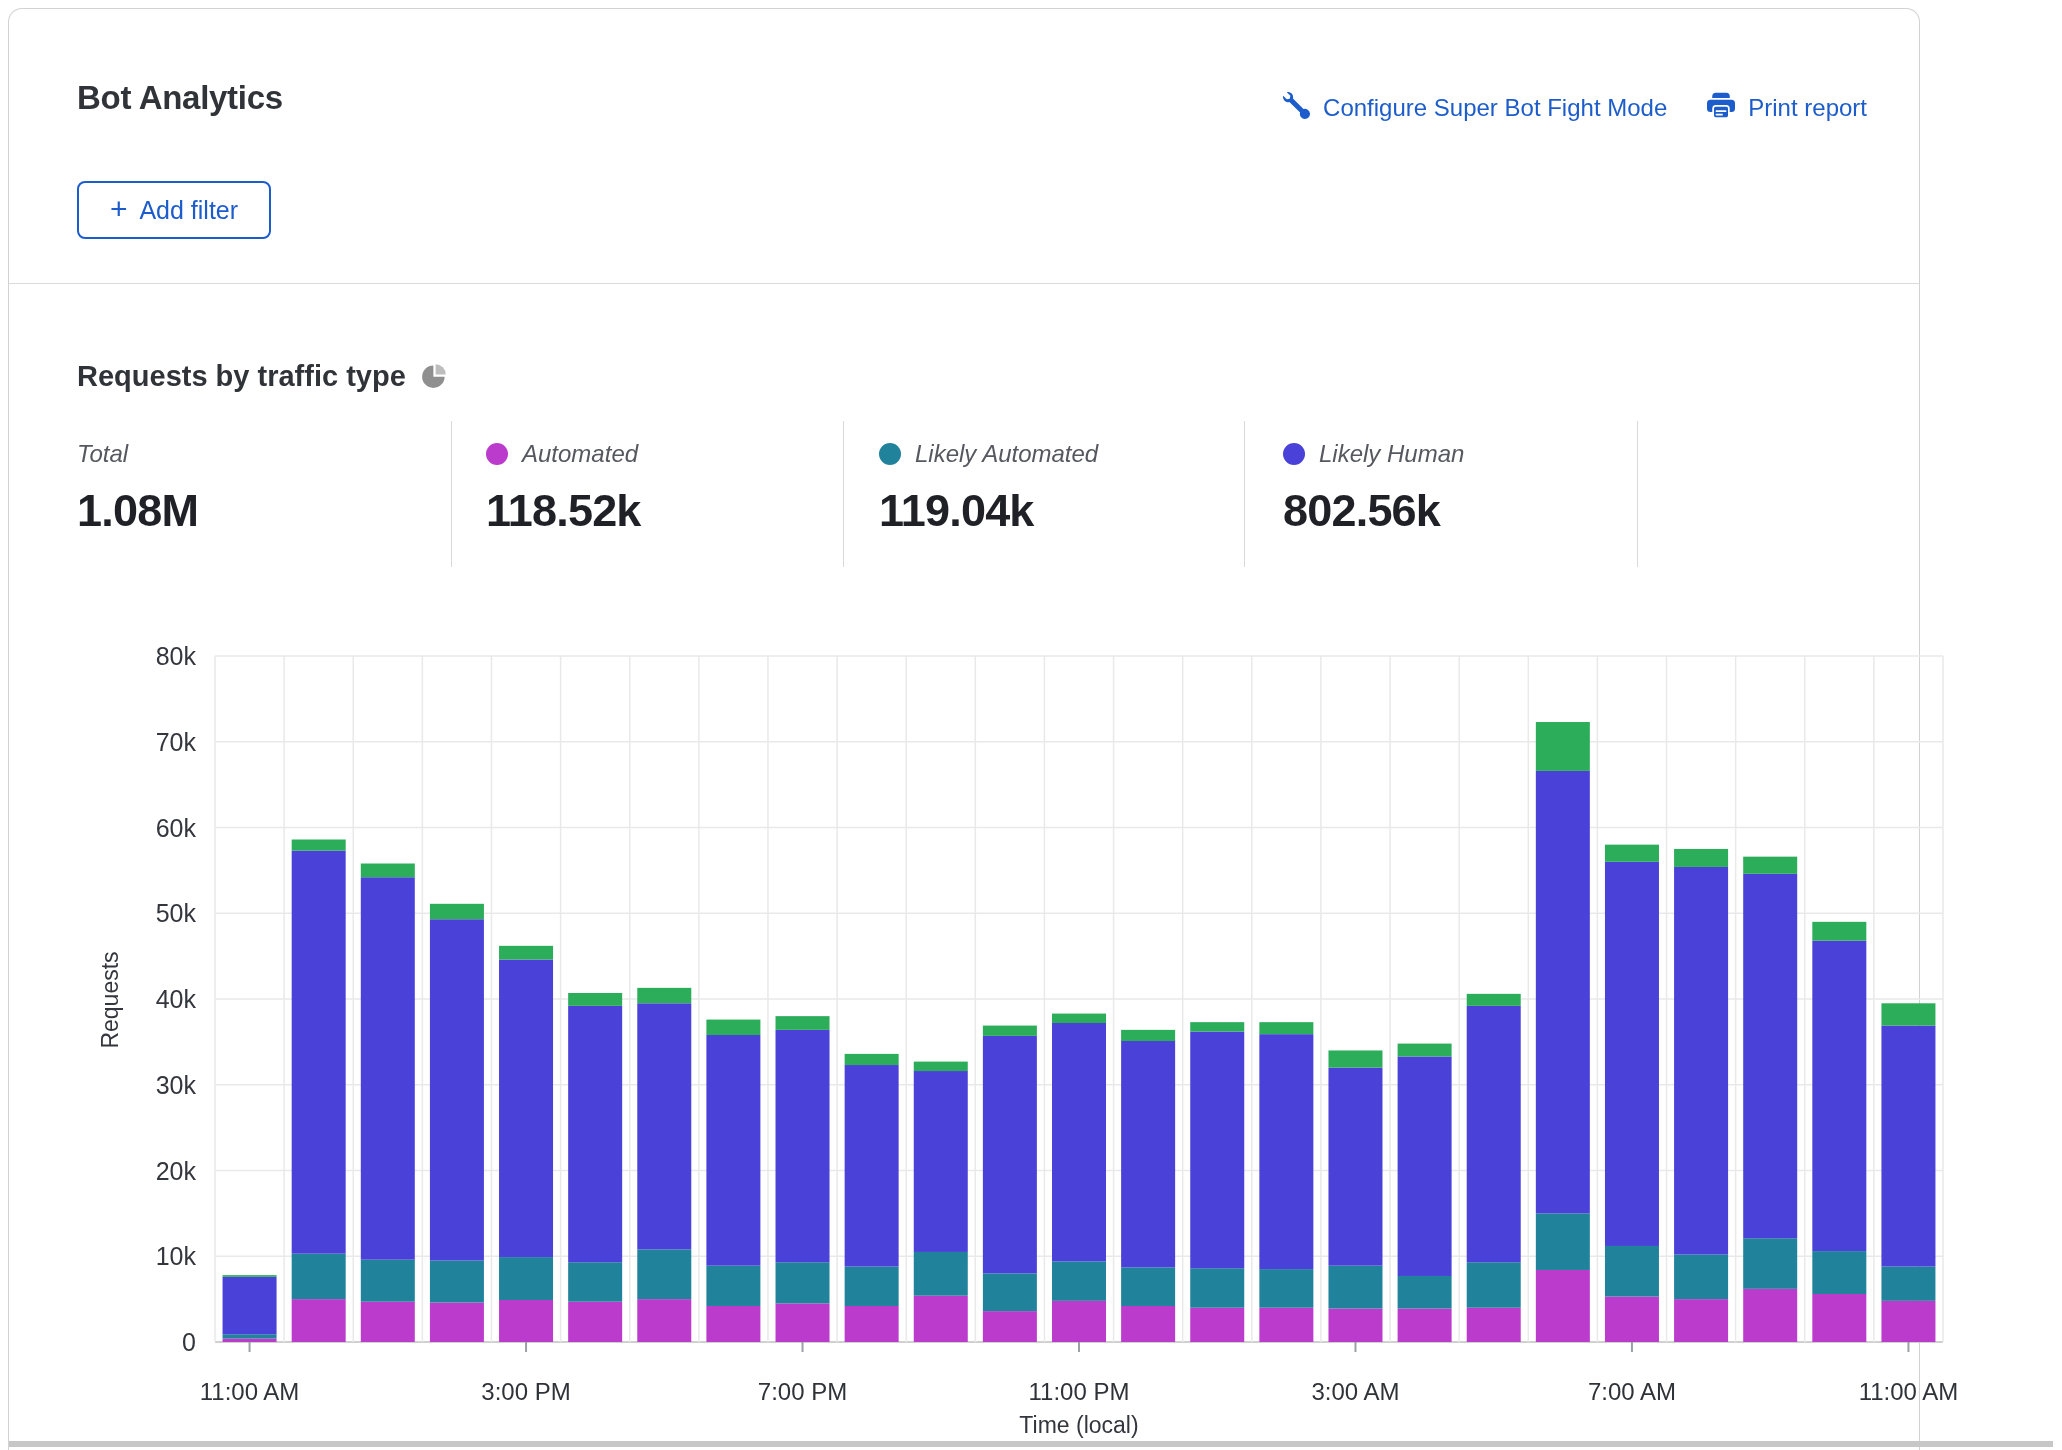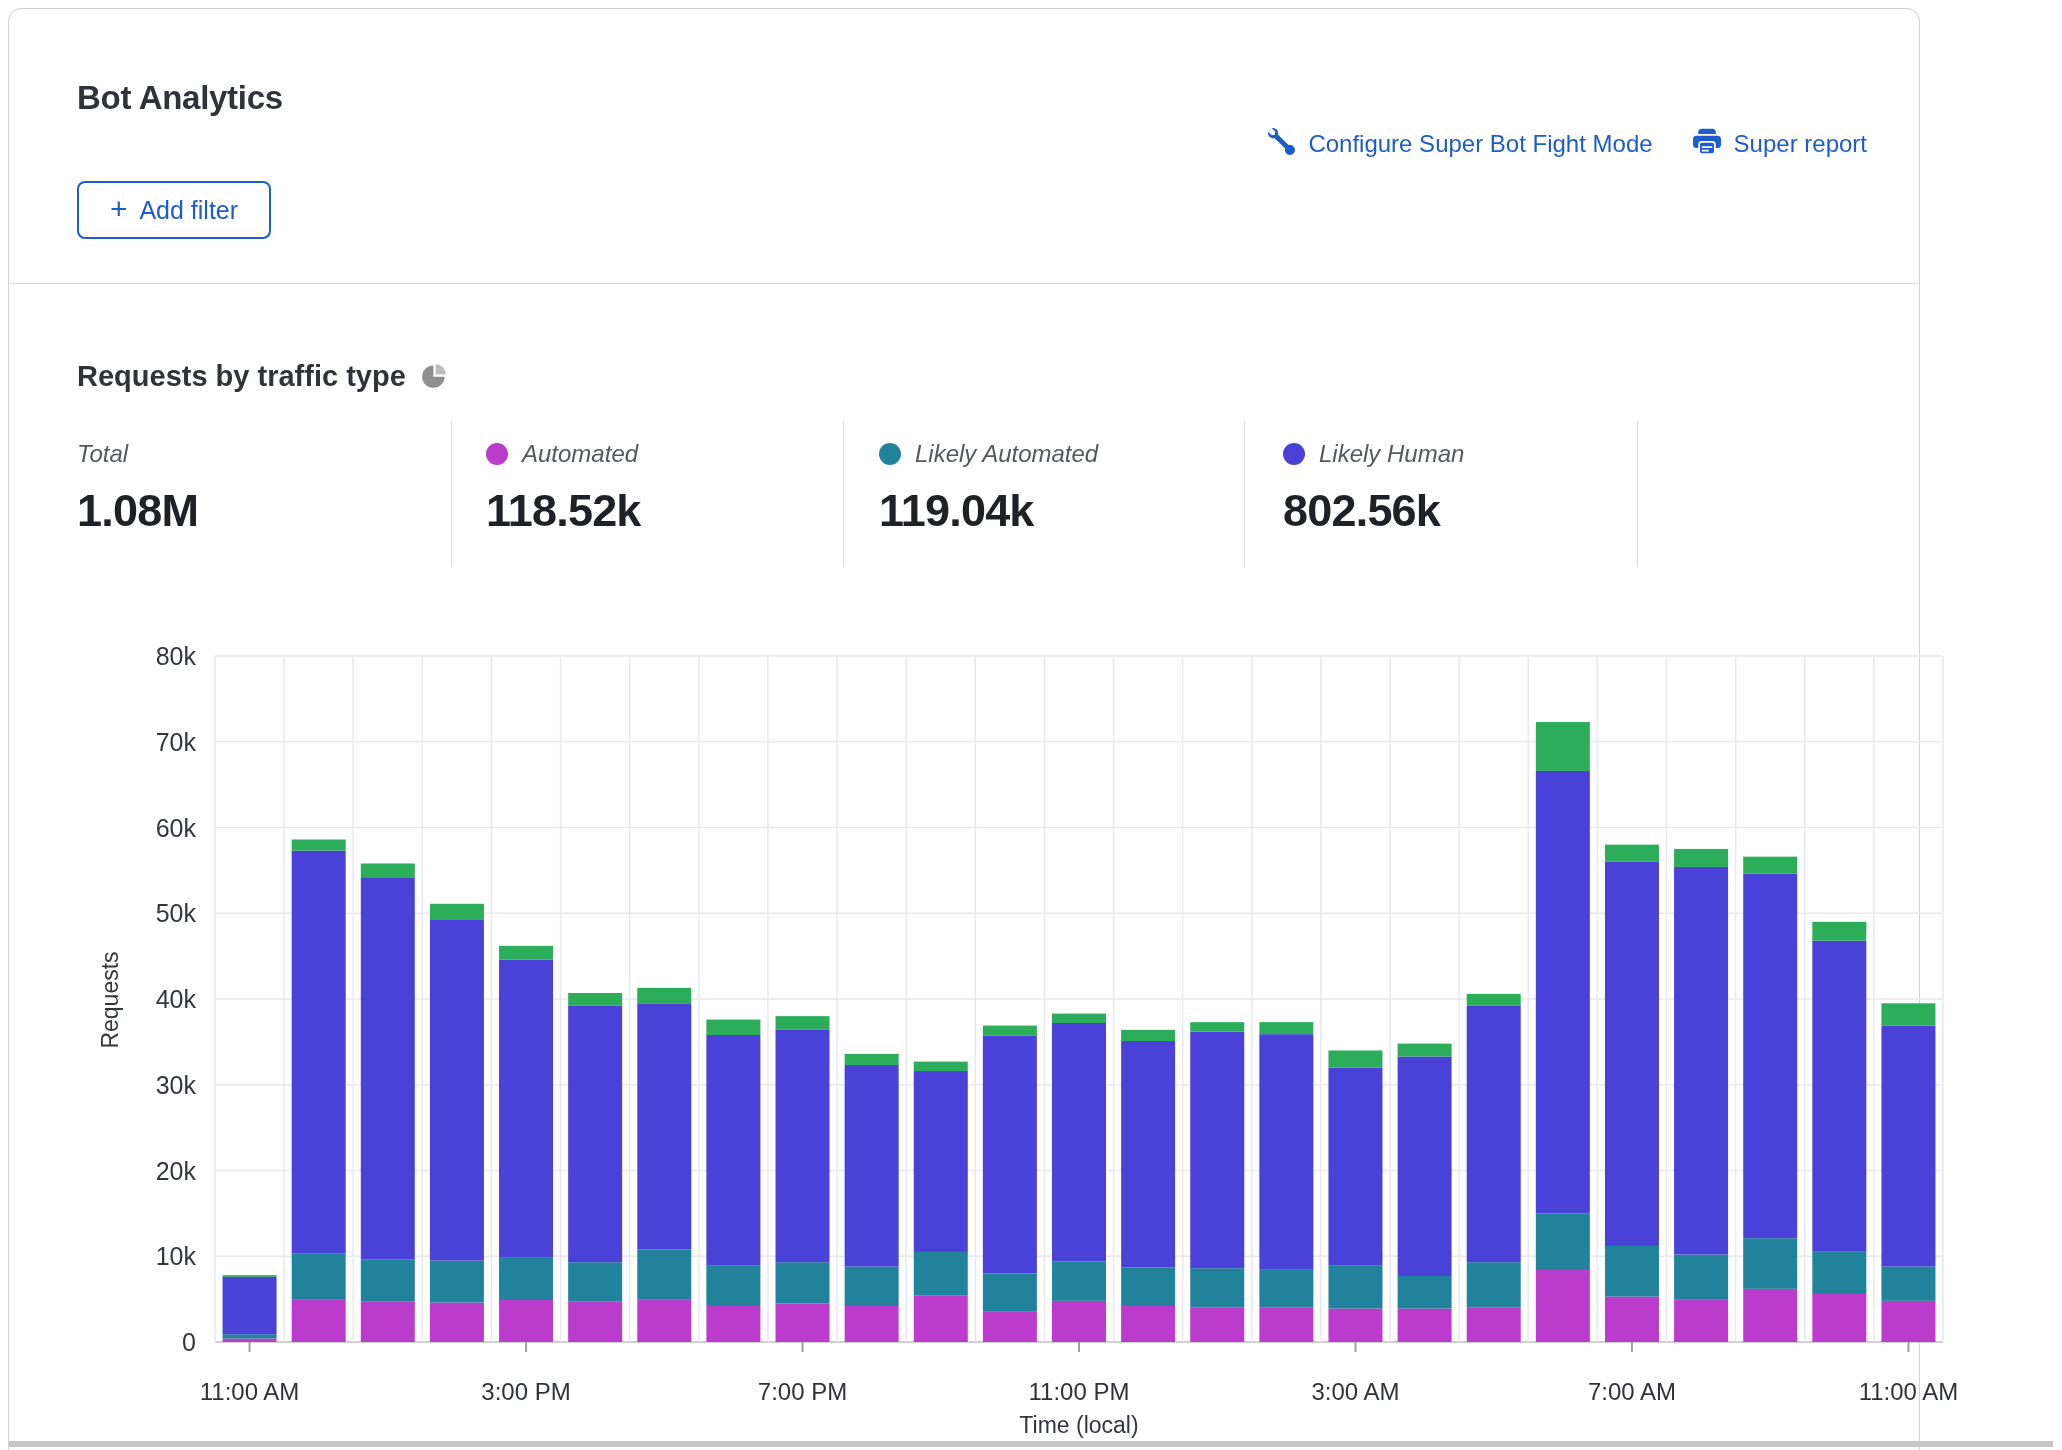--- a/index.html
+++ b/index.html
@@ -13,21 +13,21 @@
     background:#fff; border:1px solid #d2d2d2; border-bottom:none;
     border-radius:14px 14px 0 0;
   }
   .page-title {
     position:absolute; left:68px; top:70px;
     font-size:33px; font-weight:700; color:#303338; letter-spacing:-0.3px;
   }
   .header-links {
     position:absolute; right:52px; top:82px;
     display:flex; align-items:center; gap:40px;
-    font-size:24px; color:#1d5dcb;margin-top:36px;
+    font-size:24px; color:#1d5dcb;
   }
   .hlink { display:flex; align-items:center; gap:13px; cursor:pointer; white-space:nowrap; }
   .hlink svg { flex:0 0 auto; }
   .add-filter-btn {
     position:absolute; left:68px; top:172px; width:194px; height:58px;
     border:2px solid #1d5dcb; border-radius:8px; background:#fff;
     color:#1d5dcb; font-size:25px; font-family:"Liberation Sans",sans-serif;
     display:flex; align-items:center; justify-content:center; gap:12px; cursor:pointer;
   }
   .add-filter-btn .plus { font-size:30px; font-weight:400; line-height:1; margin-top:-3px; }
@@ -78,21 +78,21 @@
       <span>Configure Super Bot Fight Mode</span>
     </div>
     <div class="hlink">
       <span>
         <svg width="28" height="28" viewBox="0 0 16 16" fill="#1d5dcb">
           <path d="M5 1a2 2 0 0 0-2 2v1h10V3a2 2 0 0 0-2-2H5z"></path>
           <path d="M0 7a2 2 0 0 1 2-2h12a2 2 0 0 1 2 2v3a2 2 0 0 1-2 2h-1v-2a2 2 0 0 0-2-2H5a2 2 0 0 0-2 2v2H2a2 2 0 0 1-2-2V7z"></path>
           <path d="M5 9h6a1 1 0 0 1 1 1v4a1 1 0 0 1-1 1H5a1 1 0 0 1-1-1v-4a1 1 0 0 1 1-1zm0 2v1h6v-1H5zm0 2v1h4v-1H5z"></path>
         </svg>
       </span>
-      <span>Super report</span>
+      <span>Print report</span>
     </div>
   </div>
 
   <button class="add-filter-btn">
     <span class="plus">+</span>
     <span>Add filter</span>
   </button>
 
 
   <div class="header-divider"></div>

